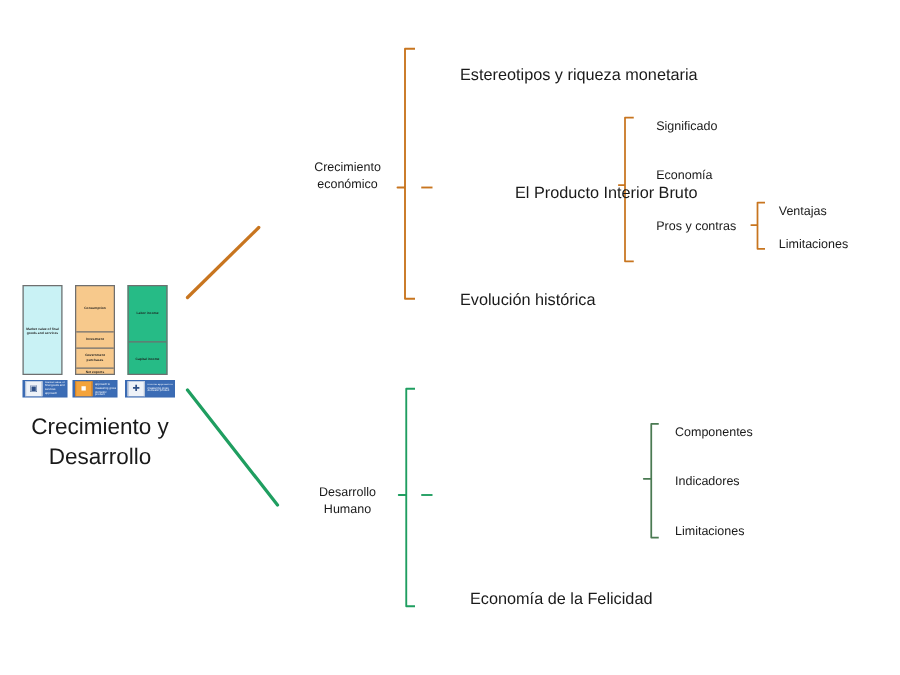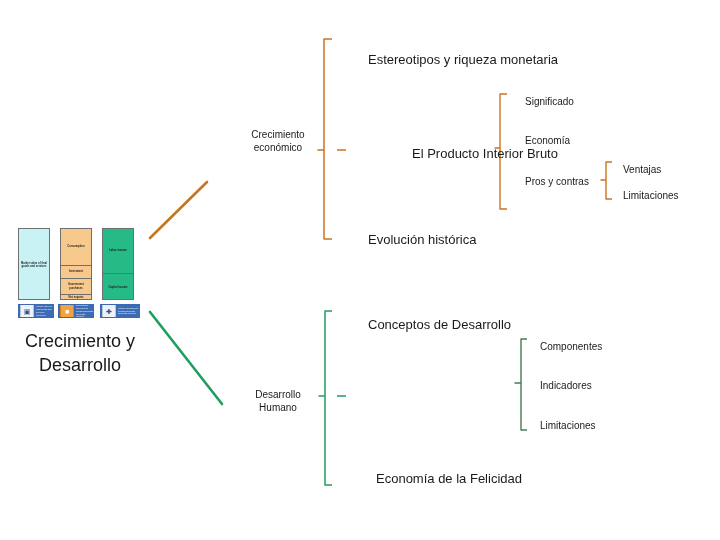--- a/index.html
+++ b/index.html
@@ -224,21 +224,20 @@
 
   <div class="node leaf leaf-l4" style="left:623px; top:163px;">Ventajas</div>
 
   <div class="node leaf leaf-l4" style="left:623px; top:189px;">Limitaciones</div>
 
   <div class="node leaf leaf-l2" style="left:368px; top:231px;">Evolución histórica</div>
 
   <div class="node branch-label b-hum">Desarrollo
 Humano</div>
 
-  <div class="node leaf leaf-l2" style="left:368px; top:316px;">Conceptos de Desarrollo</div>
 
 
   <div class="node leaf leaf-l3" style="left:540px; top:340px;">Componentes</div>
 
   <div class="node leaf leaf-l3" style="left:540px; top:379px;">Indicadores</div>
 
   <div class="node leaf leaf-l3" style="left:540px; top:419px;">Limitaciones</div>
 
   <div class="node leaf leaf-l2" style="left:376px; top:470px;">Economía de la Felicidad</div>
 

